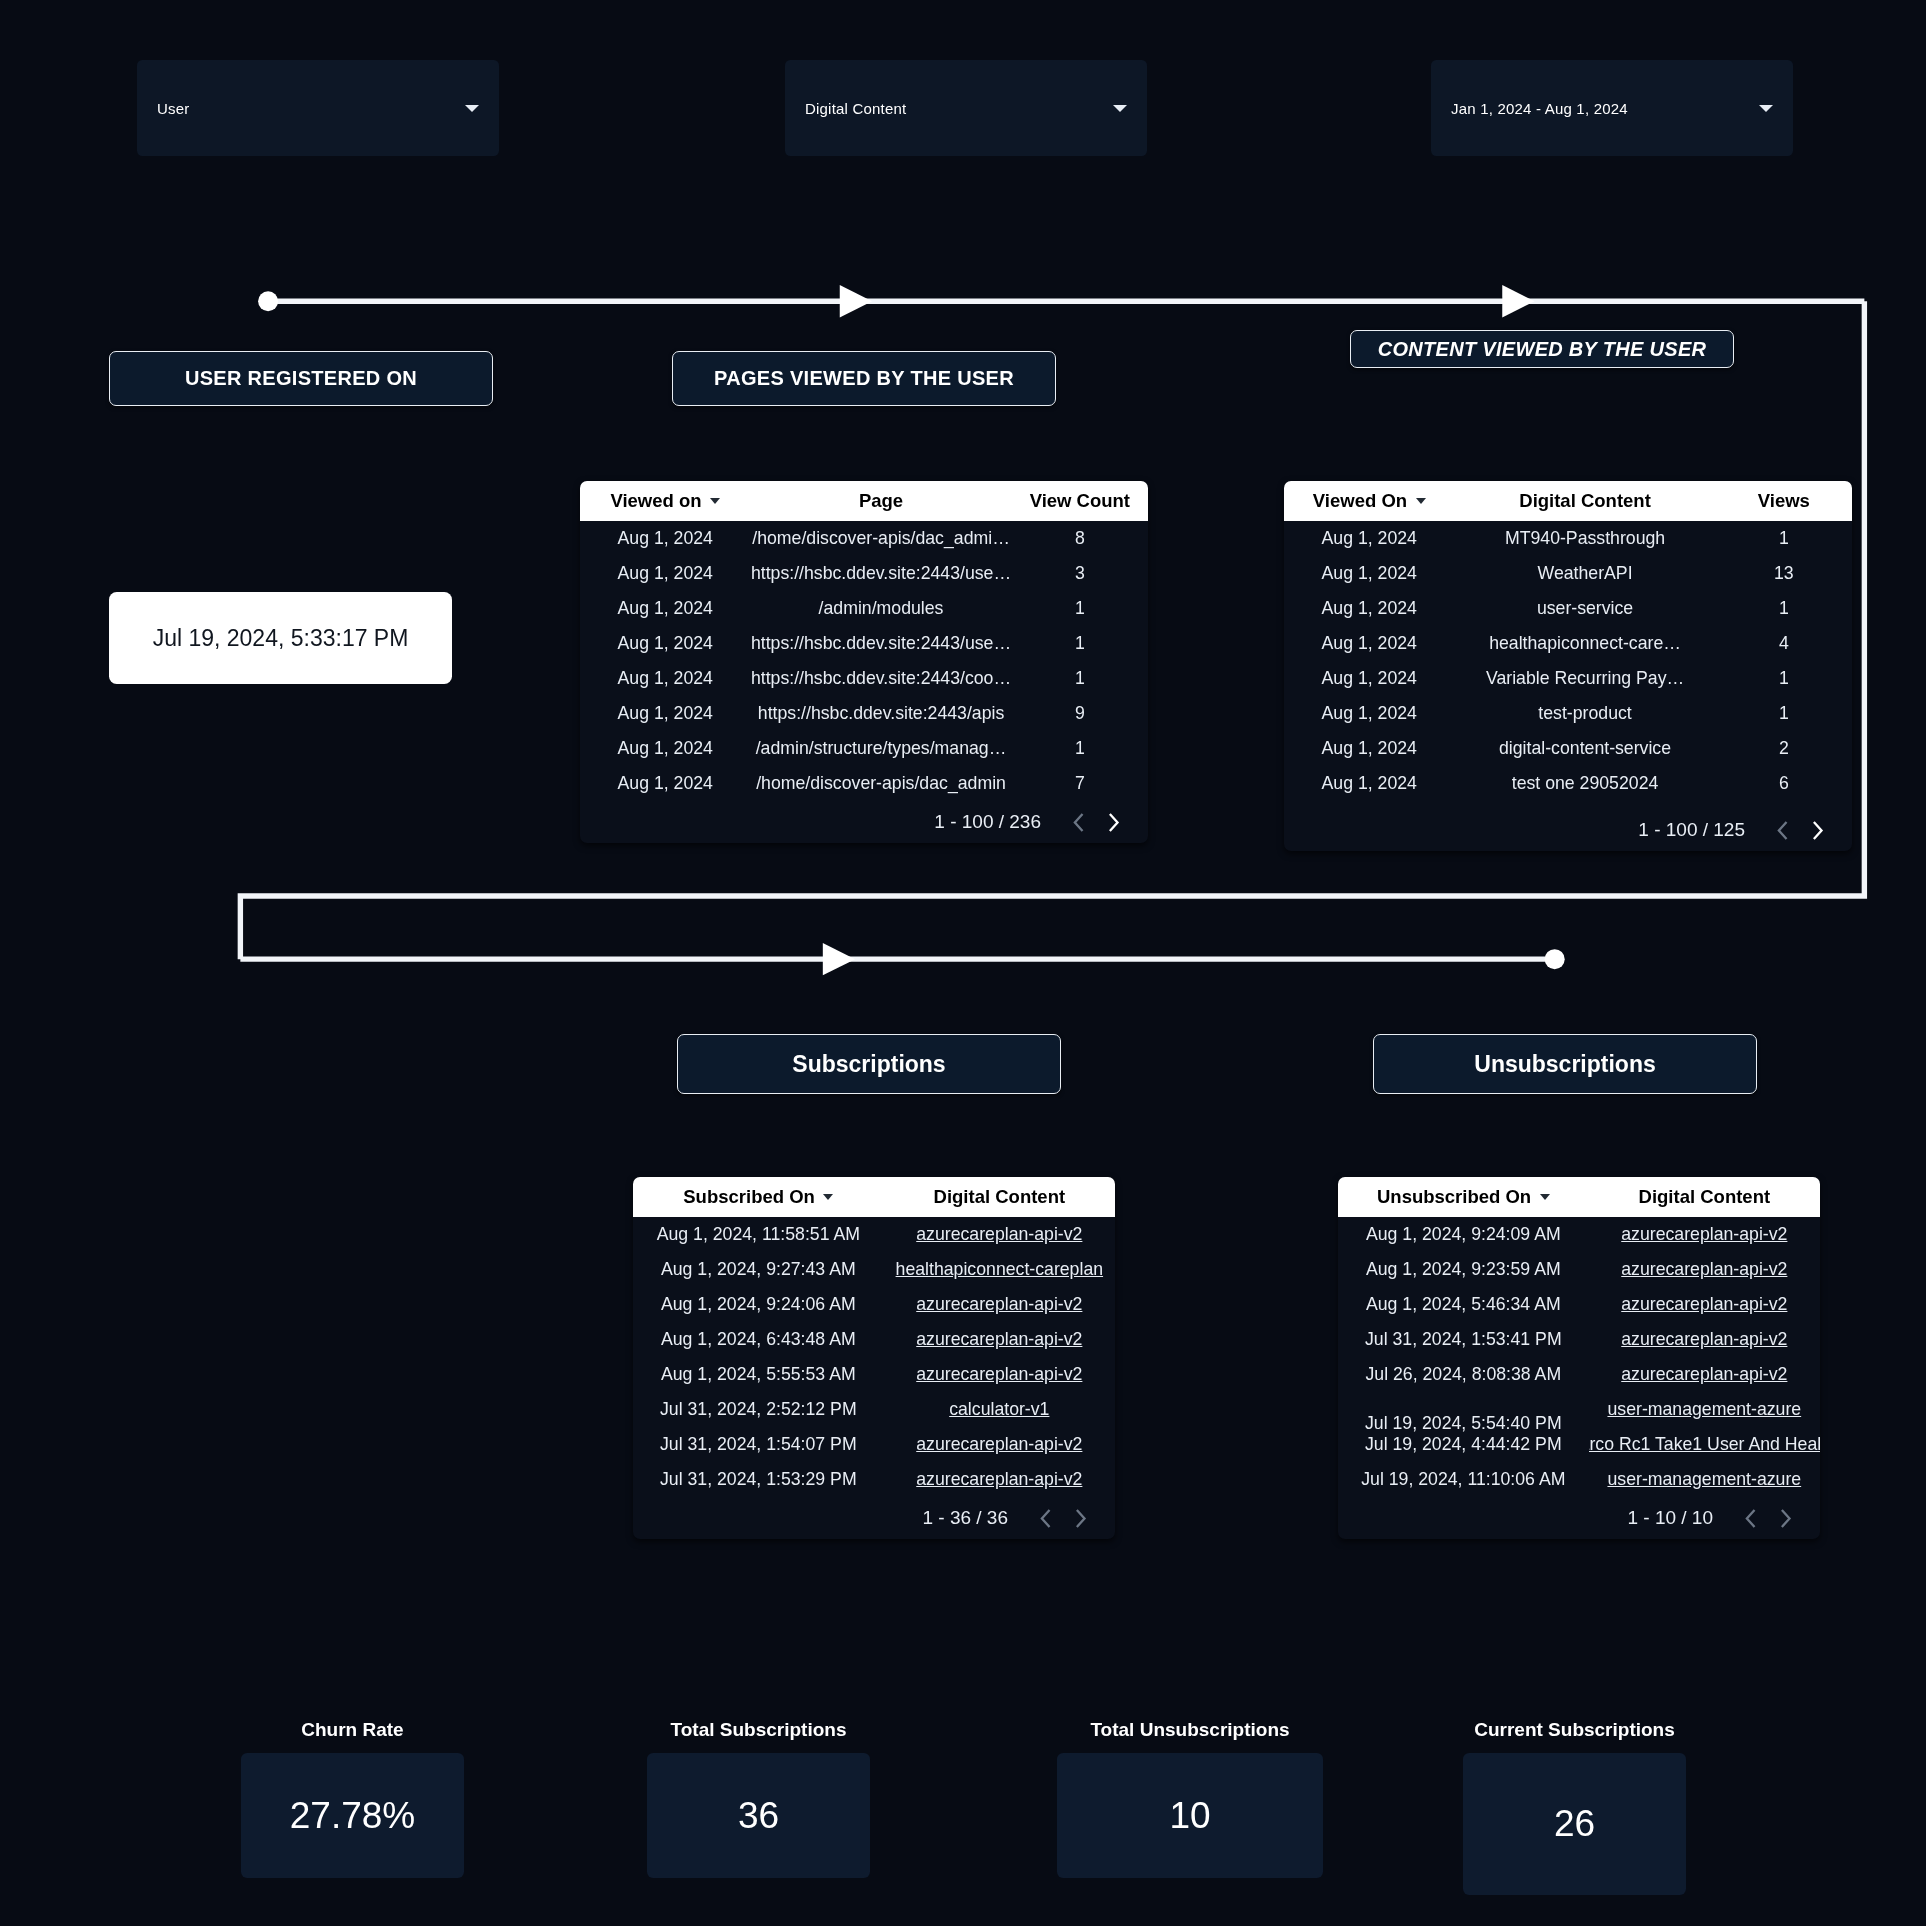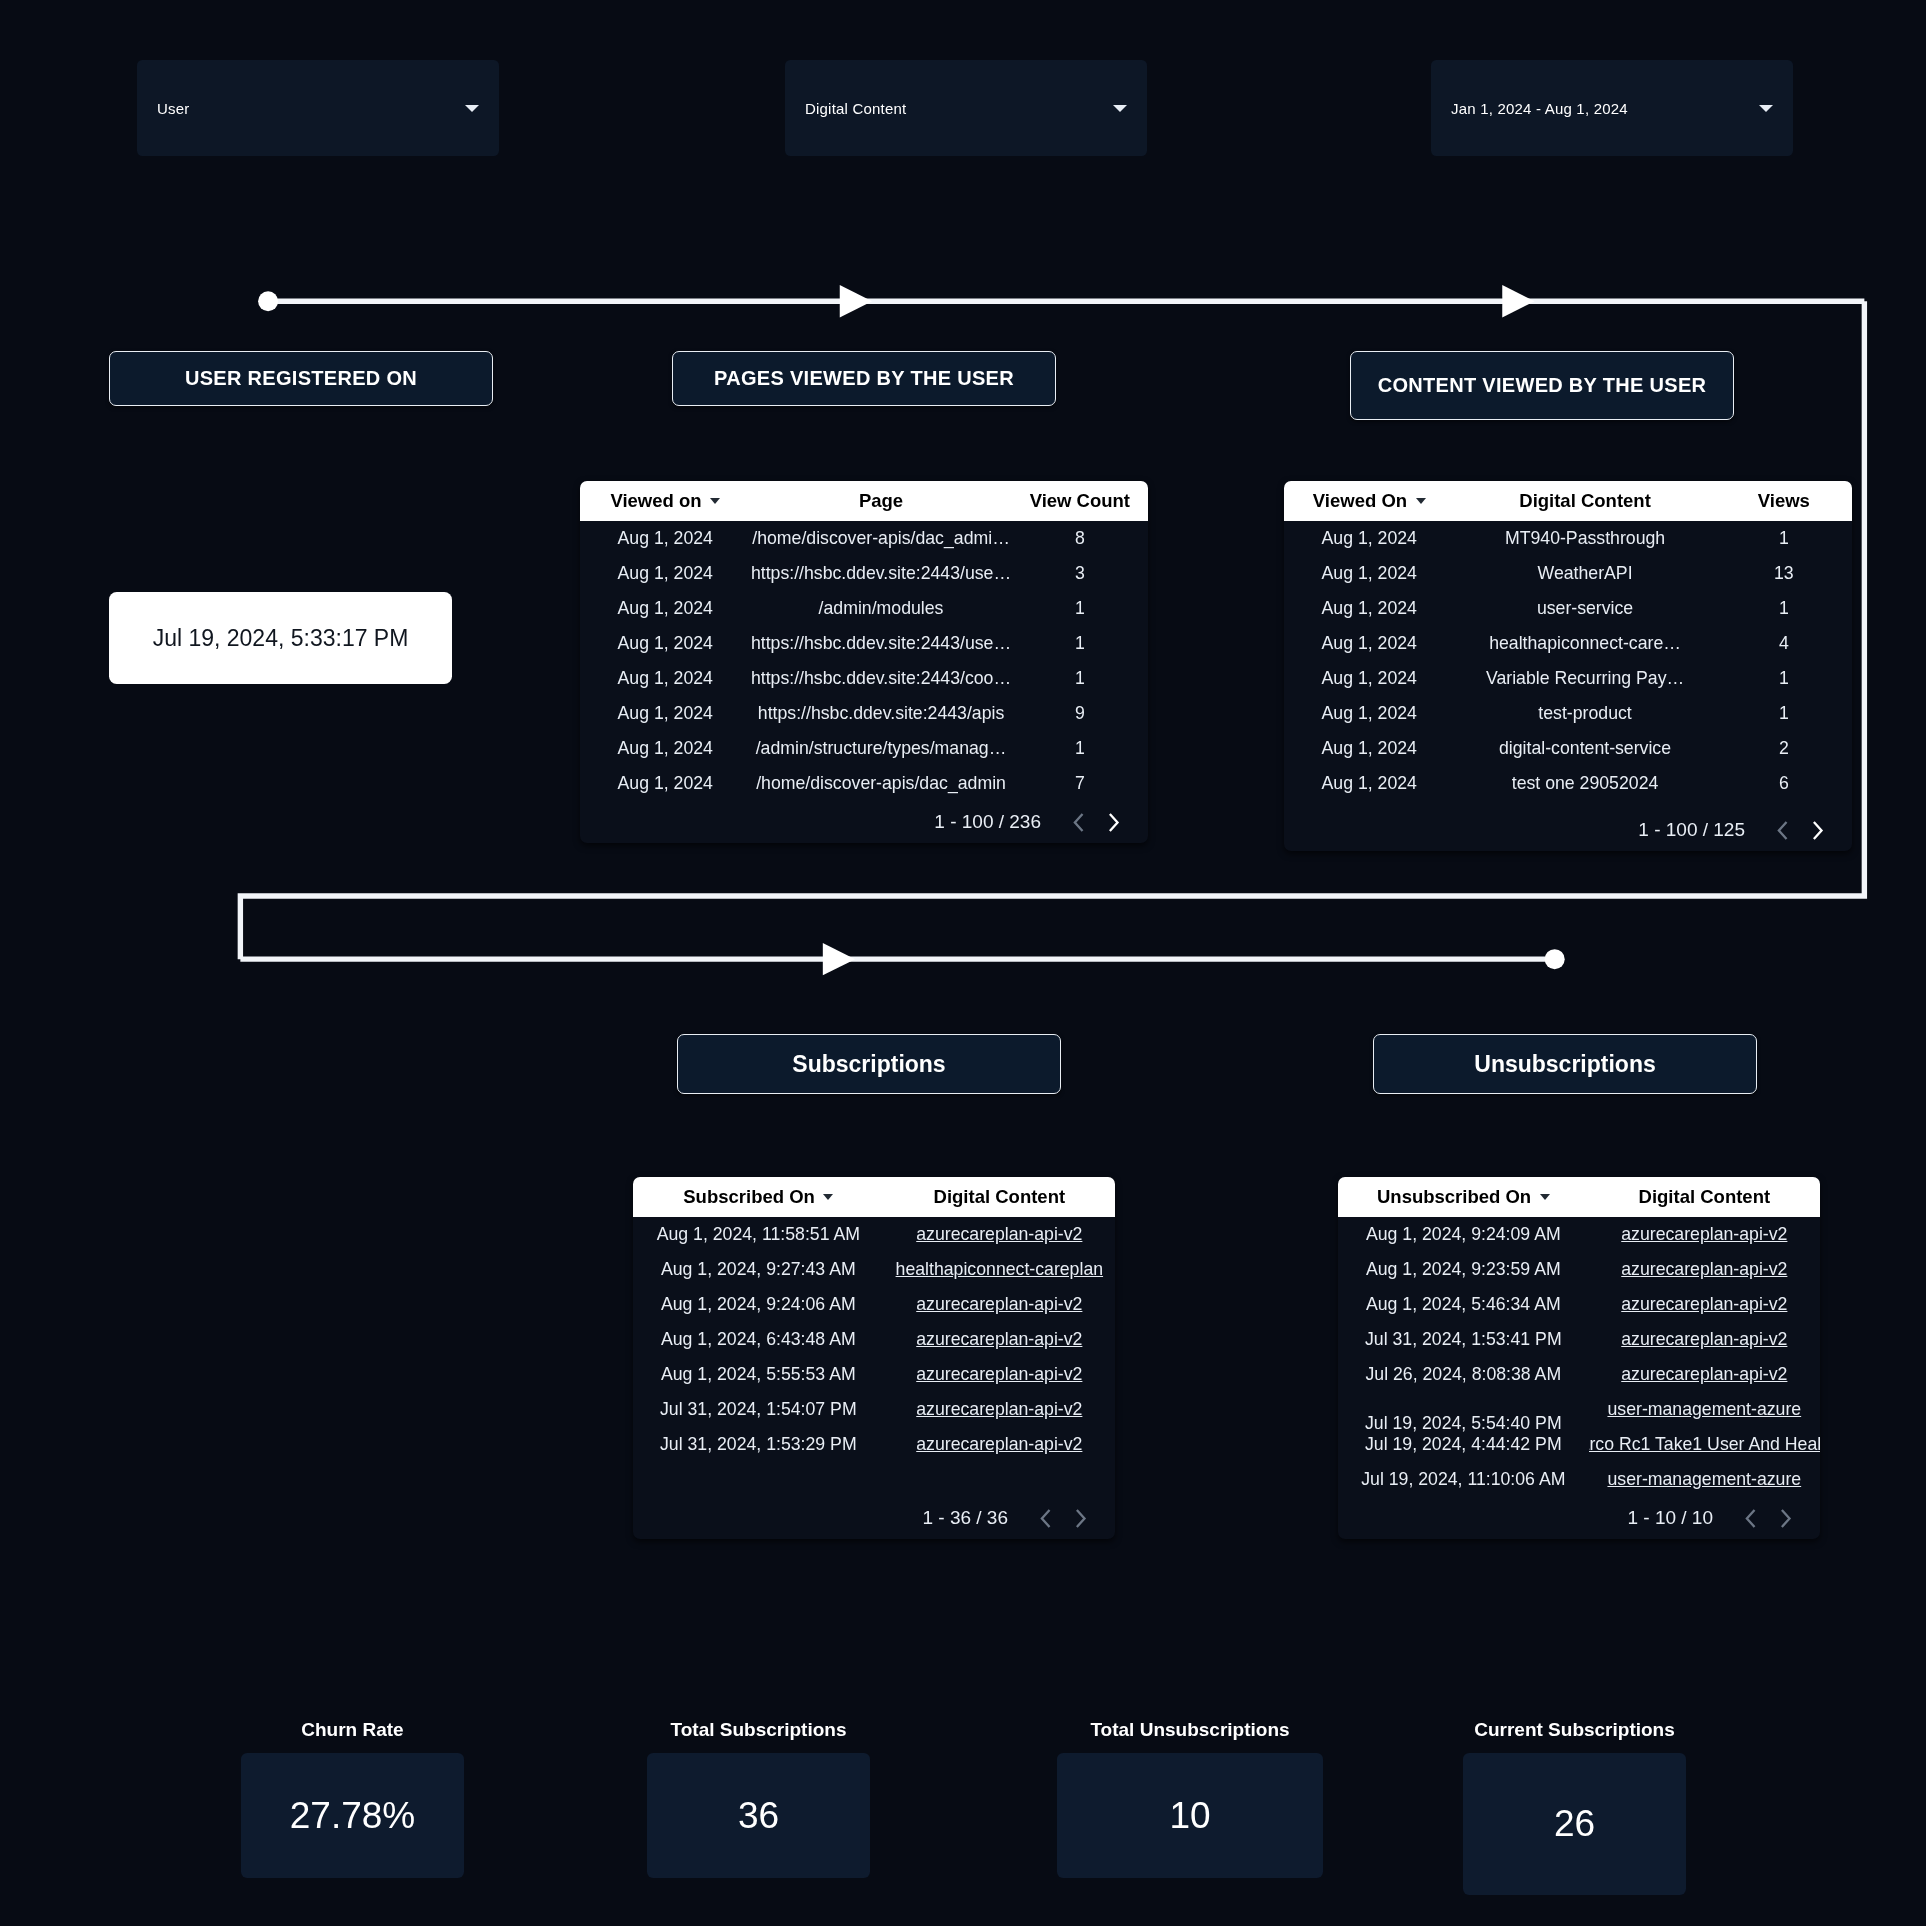--- a/index.html
+++ b/index.html
@@ -181,21 +181,21 @@
         <span class="caret"></span>
       </div>
       <div class="filter" style="left: 1431px; top: 60px; width: 362px; height: 96px;">
         <span class="fval">Jan 1, 2024 - Aug 1, 2024</span>
         <span class="caret"></span>
       </div>
     </div>
   <div id="chips-layer">
       <div class="chip caps" style="left: 109px; top: 351px; width: 384px; height: 55px;">USER REGISTERED ON</div>
       <div class="chip caps" style="left: 672px; top: 351px; width: 384px; height: 55px;">PAGES VIEWED BY THE USER</div>
-      <div class="chip caps" style="left: 1350px; top: 351px; width: 384px; height: 69px;">CONTENT VIEWED BY THE USER</div>
+      <div class="chip caps" style="left: 1350px; top: 330px; width: 384px; height: 38px; font-style: italic;">CONTENT VIEWED BY THE USER</div>
       <div class="chip plain" style="left: 677px; top: 1034px; width: 384px; height: 60px;">Subscriptions</div>
       <div class="chip plain" style="left: 1373px; top: 1034px; width: 384px; height: 60px;">Unsubscriptions</div>
     </div>
   <div id="datecard-layer">
       <div class="datecard" style="left: 109px; top: 592px; width: 343px; height: 92px;">Jul 19, 2024, 5:33:17 PM</div>
     </div>
   <div id="tables-layer">
       <div class="tbl" style="left: 580px; top: 481px; width: 568px; height: 362px;">
         <div class="thead">
           <div class="th" style="flex: 30 1 0%;">
@@ -360,20 +360,24 @@
           </div>
           <div class="trow">
             <div class="td" style="flex: 52 1 0%;">Aug 1, 2024, 6:43:48 AM</div>
             <div class="td link" style="flex: 48 1 0%;">azurecareplan-api-v2</div>
           </div>
           <div class="trow">
             <div class="td" style="flex: 52 1 0%;">Aug 1, 2024, 5:55:53 AM</div>
             <div class="td link" style="flex: 48 1 0%;">azurecareplan-api-v2</div>
           </div>
           <div class="trow">
+            <div class="td" style="flex: 52 1 0%;">Jul 31, 2024, 2:52:12 PM</div>
+            <div class="td link" style="flex: 48 1 0%;">calculator-v1</div>
+          </div>
+          <div class="trow">
             <div class="td" style="flex: 52 1 0%;">Jul 31, 2024, 1:54:07 PM</div>
             <div class="td link" style="flex: 48 1 0%;">azurecareplan-api-v2</div>
           </div>
           <div class="trow">
             <div class="td" style="flex: 52 1 0%;">Jul 31, 2024, 1:53:29 PM</div>
             <div class="td link" style="flex: 48 1 0%;">azurecareplan-api-v2</div>
           </div>
         </div>
         <div class="tfoot">
           <span class="pginfo">1 - 36 / 36</span>

